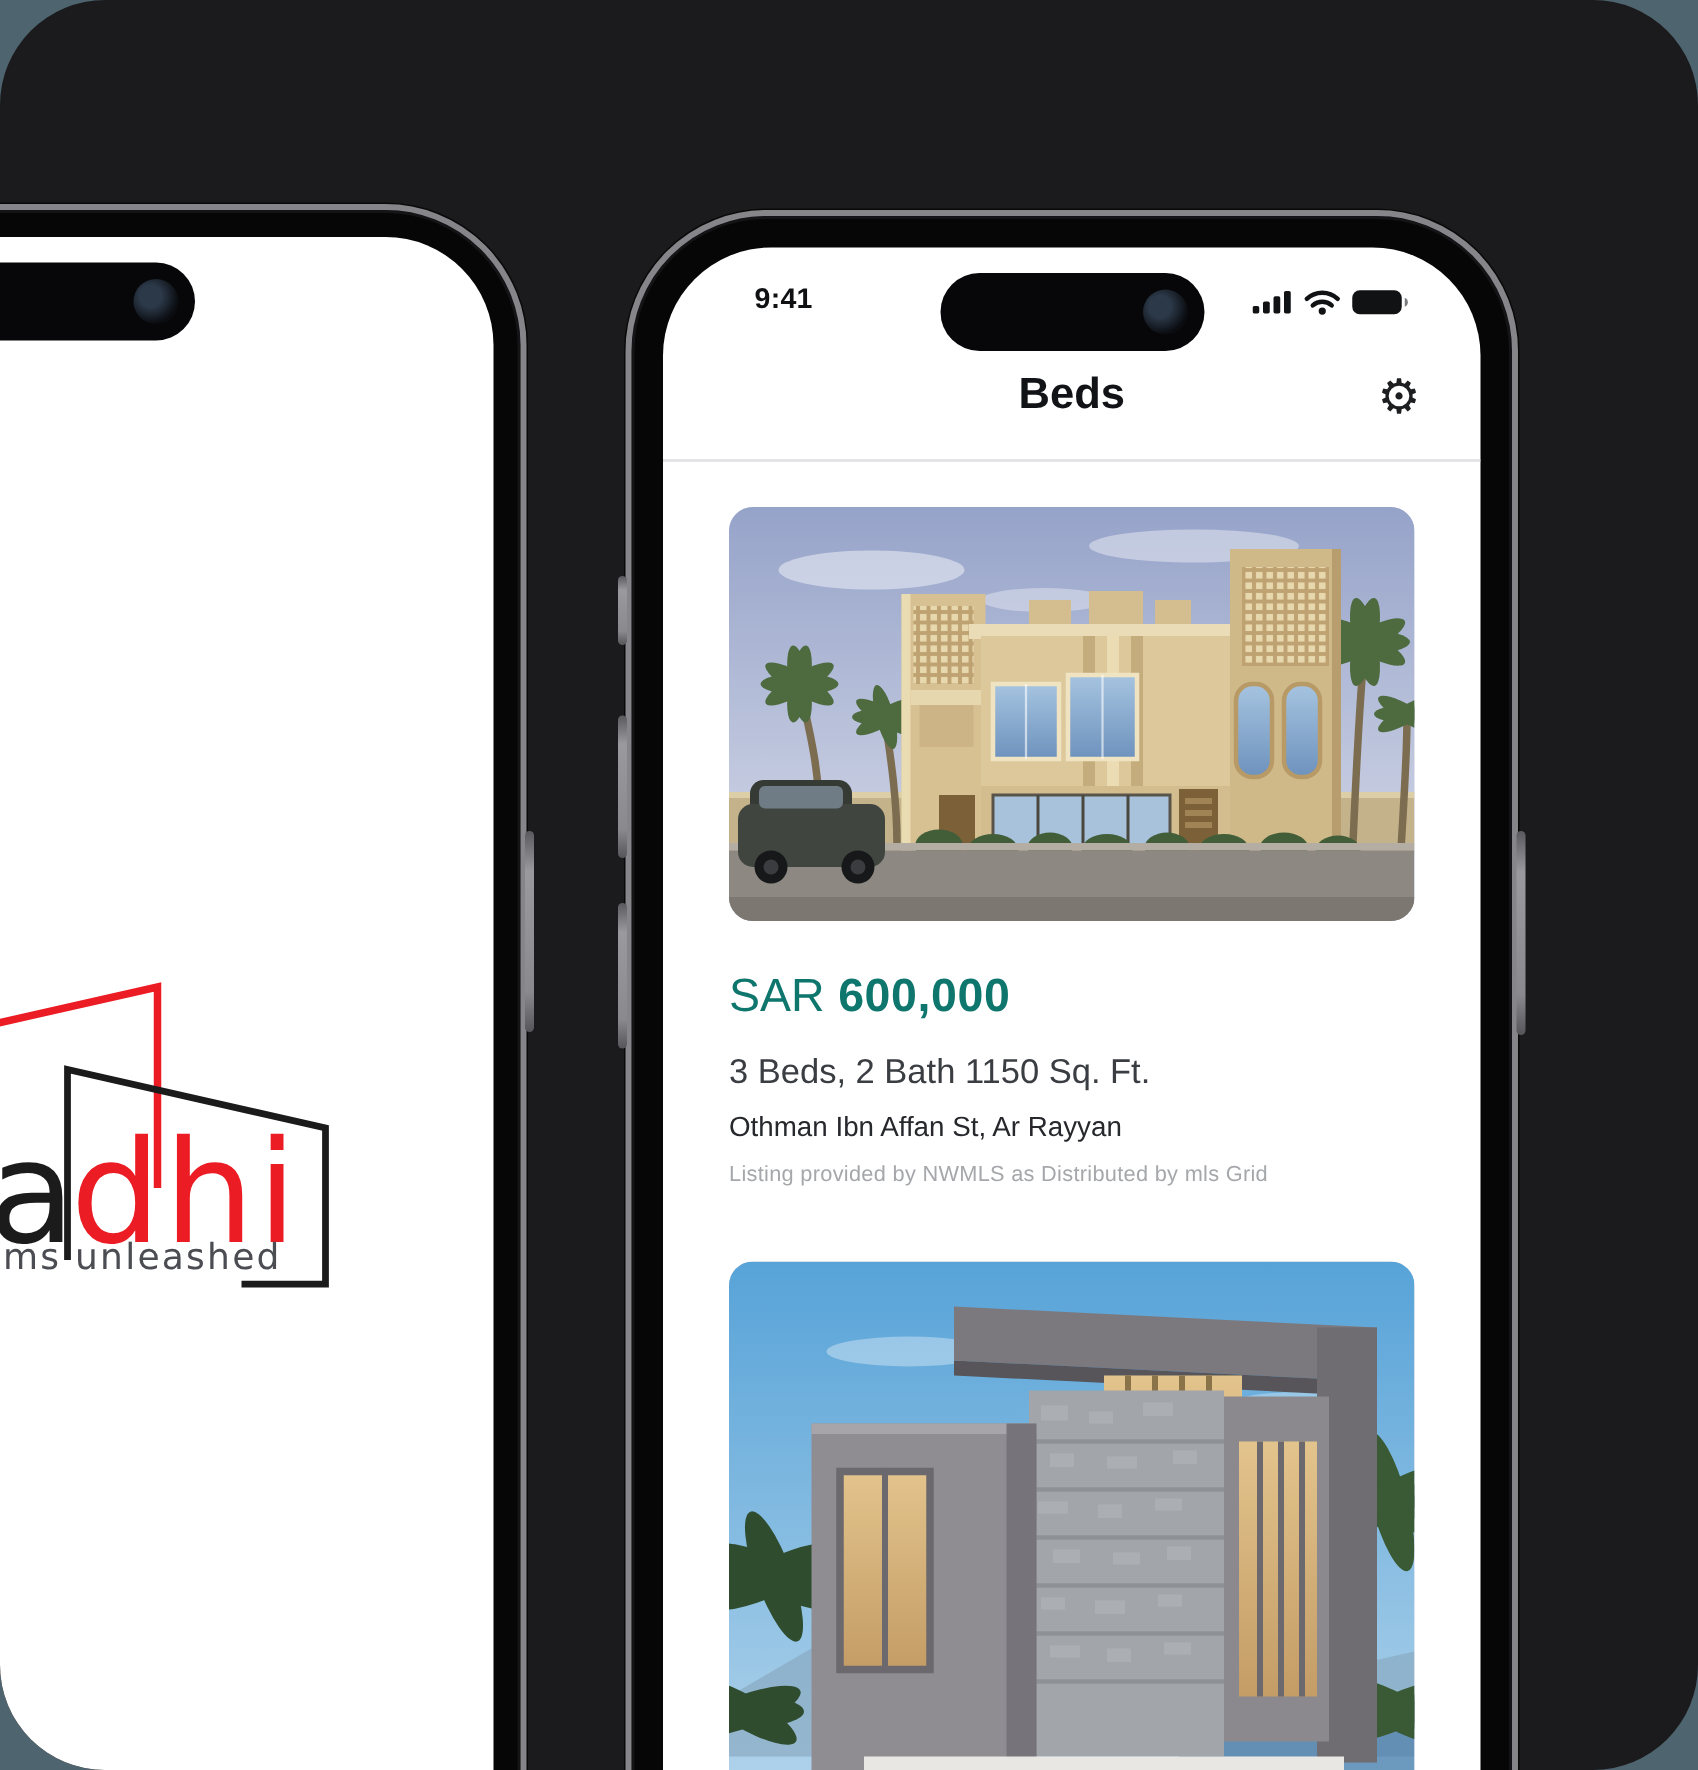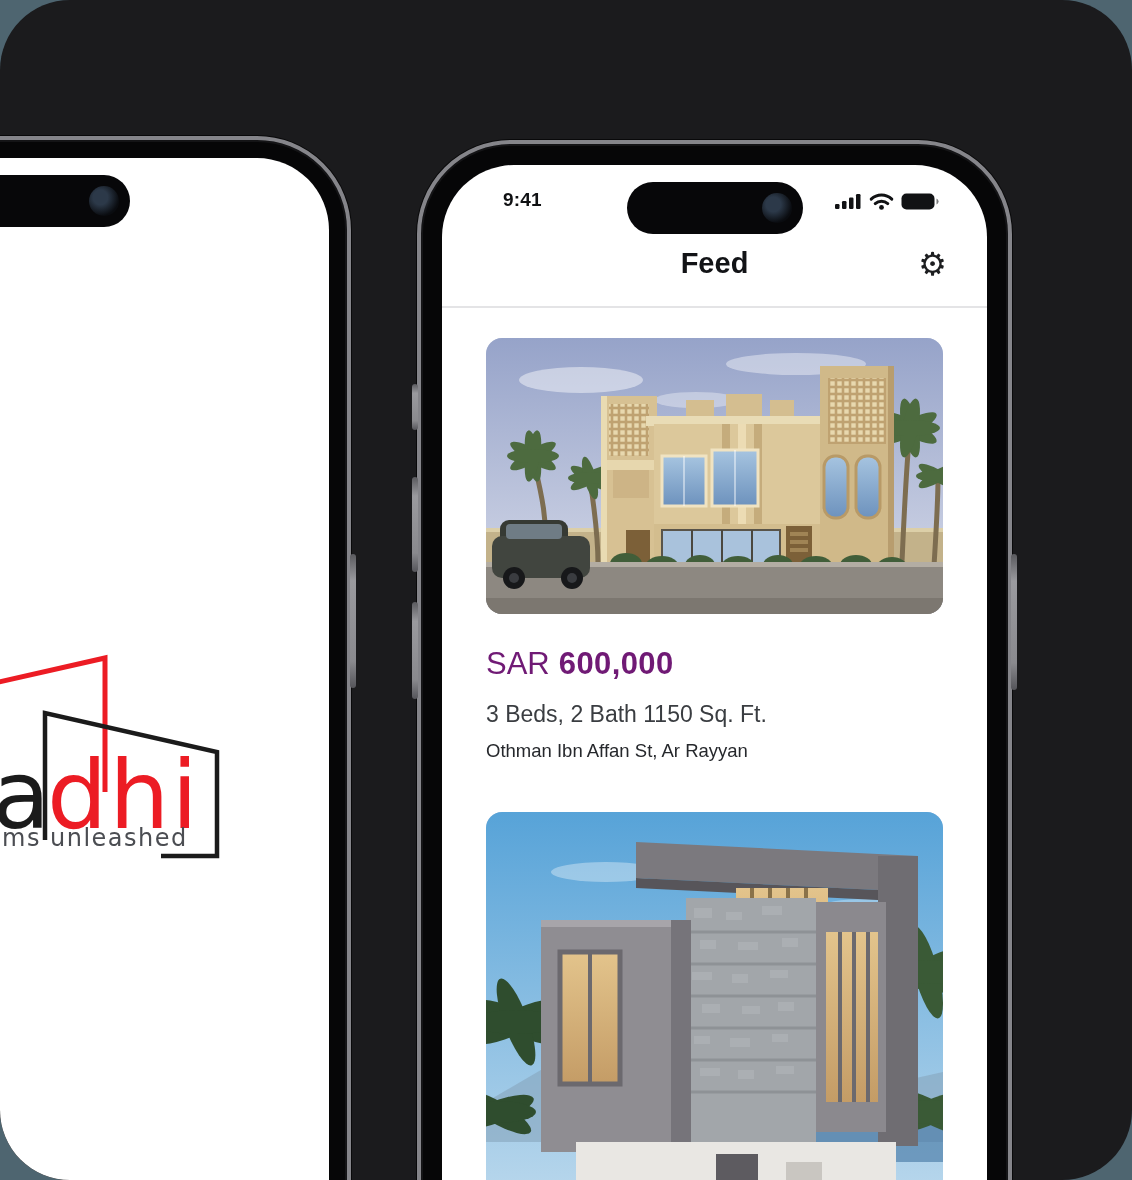--- a/index.html
+++ b/index.html
@@ -38,21 +38,21 @@
   .rp-title{font-size:29px;font-weight:600;color:#121316;}
   .gear-btn{position:absolute;right:40px;top:50%;transform:translateY(-50%);border:none;background:none;
             font-size:32px;line-height:1;color:#1d1e20;cursor:pointer;font-family:"DejaVu Sans",sans-serif;padding:0;}
   .divider{height:2px;background:#e4e4e6;}
   .content{padding:0 44px;}
   .section-title{margin:30px 0 0;font-size:37px;line-height:48px;font-weight:700;color:#141518;letter-spacing:-.6px;width:430px;}
   .photo{display:block;width:457px;border-radius:16px;overflow:hidden;background:#cfd4e4;}
   .photo-1{margin-top:30px;height:276px;}
   .photo-2{margin-top:50px;height:420px;}
   .photo svg{display:block;width:100%;height:100%;}
-  .price{margin-top:32px;font-size:31px;color:#701a75;}
+  .price{margin-top:32px;font-size:31px;color:#0f766e;}
   .price .cur{font-weight:400;margin-right:9px;}
   .price strong{font-weight:700;letter-spacing:.4px;}
   .details{margin-top:19px;font-size:23px;color:#3a3d41;}
   .address{margin-top:12px;font-size:18.5px;font-weight:500;color:#26282c;}
   .disclaimer{margin-top:13px;font-size:14.5px;color:#a5a7aa;letter-spacing:.2px;}
 
   
   .logo-wrap{position:absolute;left:118px;top:492px;width:345px;height:212px;}
 </style>
 </head>
@@ -128,21 +128,21 @@
             </g>
             <circle cx="12.5" cy="14.4" r="2.4" fill="#111214"></circle>
           </svg>
           <svg width="38" height="17" viewBox="0 0 38 17">
             <rect x="0.5" y="0.5" width="33" height="16" rx="5" fill="#111214"></rect>
             <path d="M35.5 5.5 v6 a3.2 3.2 0 0 0 0 -6 z" fill="#111214" opacity=".55"></path>
           </svg>
         </div>
 
         <div class="rp-header">
-          <div class="rp-title">Feed</div>
+          <div class="rp-title">Beds</div>
           <button class="gear-btn">⚙</button>
         </div>
         <div class="divider"></div>
 
         <div class="content">
 
           <div class="photo photo-1">
             <svg viewBox="0 0 457 276" preserveAspectRatio="xMidYMid slice">
               <defs>
                 <linearGradient id="sky1" x1="0" y1="0" x2="0" y2="1">
@@ -257,20 +257,21 @@
                   <circle cx="86" cy="240" r="5" fill="#3a3c40"></circle>
               </g>
             </svg>
           </div>
 
           <div class="price">
             <span class="cur">SAR</span><strong>600,000</strong>
           </div>
           <div class="details">3 Beds, 2 Bath 1150 Sq. Ft.</div>
           <div class="address">Othman Ibn Affan St, Ar Rayyan</div>
+          <div class="disclaimer">Listing provided by NWMLS as Distributed by mls Grid</div>
 
           <div class="photo photo-2">
             <svg viewBox="0 0 457 420" preserveAspectRatio="xMidYMid slice">
               <defs>
                 <linearGradient id="sky2" x1="0" y1="0" x2="0" y2="1">
                   <stop offset="0" stop-color="#57a3d8"></stop>
                     <stop offset="1" stop-color="#c2dcee"></stop>
                 </linearGradient>
                 <linearGradient id="warm" x1="0" y1="0" x2="0" y2="1">
                   <stop offset="0" stop-color="#e3c48c"></stop>

